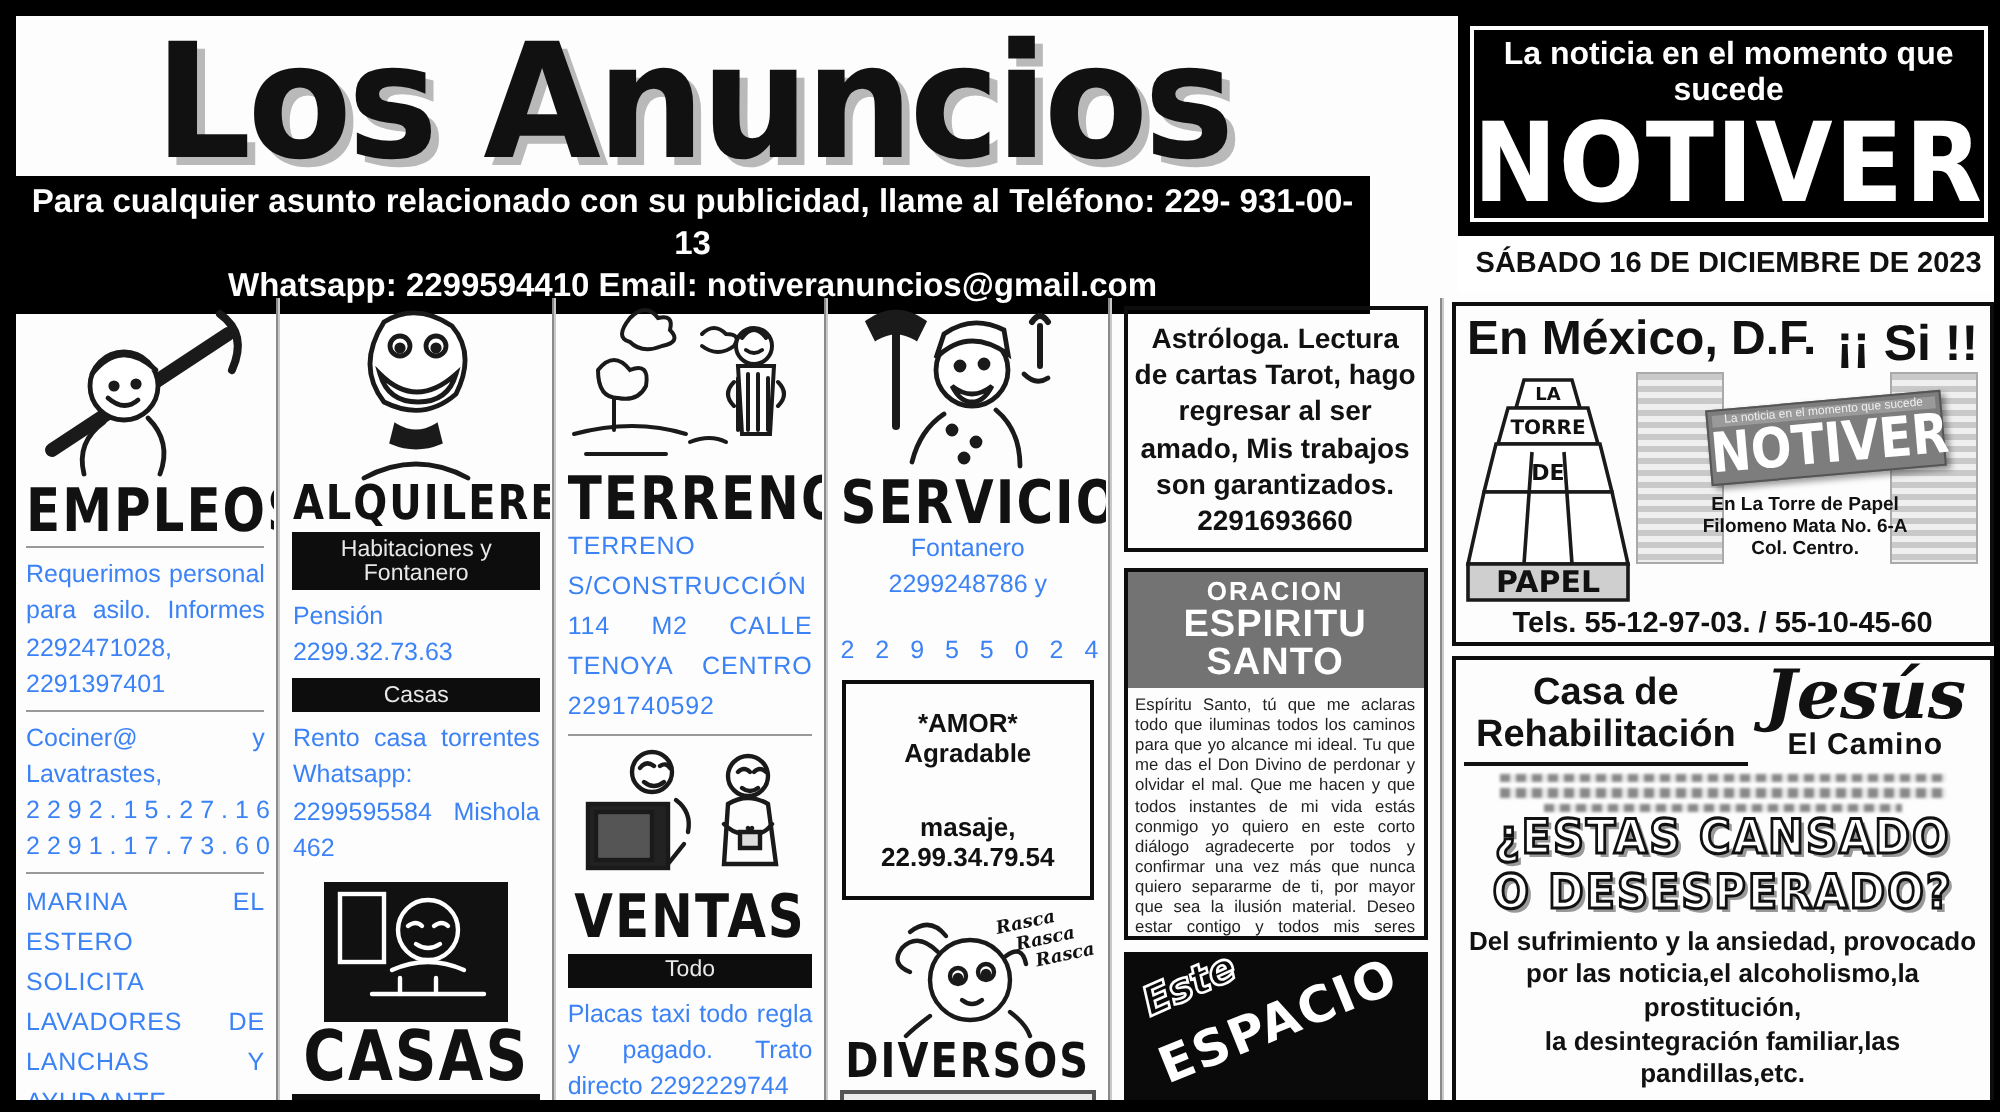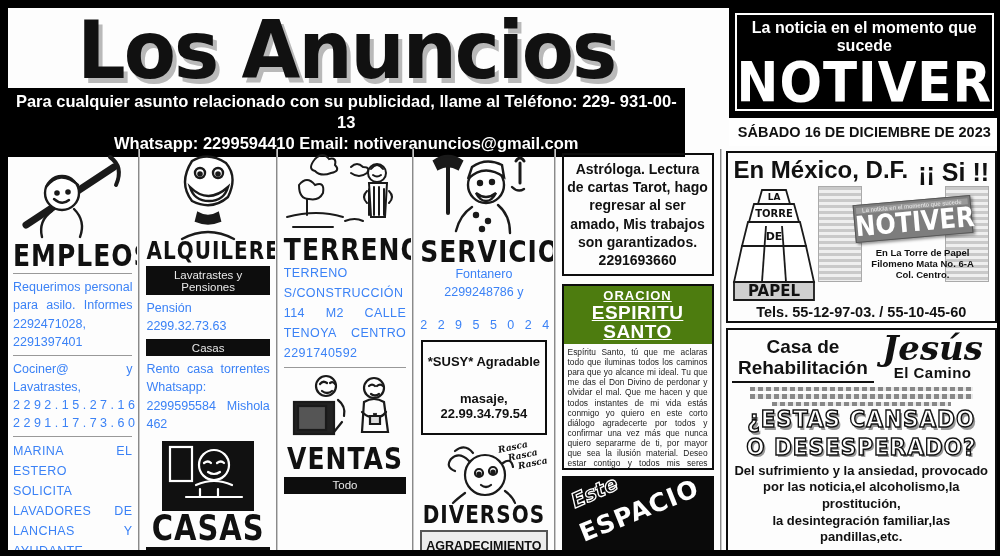--- a/index.html
+++ b/index.html
@@ -53,21 +53,21 @@
   .agradbox { border:2px solid #555; background:#ececec; text-align:center; font-weight:900;
               font-size:12.5px; line-height:1.35; padding:6px 2px 4px; margin-top:4px; }
 
   .rasca { font-family:"DejaVu Serif",serif; font-style:italic; font-size:9px; font-weight:bold;
            position:absolute; right:2px; top:0; transform:rotate(-12deg); line-height:1.1; text-align:left; }
 
   
   .astrobox { border:2px solid #0d0d0d; text-align:center; font-weight:bold; font-size:14px;
               line-height:1.3; padding:5px 3px; margin:2px 0 8px; }
   .oracionbox { border:2px solid #0d0d0d; height:186px; overflow:hidden; margin-bottom:6px; }
-  .oracionhead { background:#4d7c0f; color:#fff; text-align:center; padding:2px 0 3px;text-decoration:underline; }
+  .oracionhead { background:#737373; color:#fff; text-align:center; padding:2px 0 3px; }
   .oracionhead .t1 { font-size:13px; font-weight:bold; letter-spacing:1px; }
   .oracionhead .t2 { font-size:19px; font-weight:900; letter-spacing:0.5px; line-height:1; }
   .prayer { font-size:8.4px; line-height:1.2; text-align:justify; padding:3px 4px 0; color:#222; }
   .espacio { position:relative; background:#0a0a0a; height:122px; overflow:hidden; }
   .esp-w { position:absolute; font-family:"DejaVu Sans",sans-serif; font-weight:900; white-space:nowrap; }
   .esp1 { top:4px; left:8px; transform:rotate(-24deg); font-size:20px; font-style:italic;
           color:#0a0a0a; -webkit-text-stroke:1.3px #fff; }
   .esp2 { top:20px; left:14px; transform:rotate(-22deg); font-size:25px; color:#fff; letter-spacing:1px; }
 
   
@@ -80,21 +80,21 @@
   .thumb { position:absolute; top:0; width:44px; height:96px;
            background:repeating-linear-gradient(180deg,#c9c9c9 0 3px,#efefef 3px 6px);
            border:1px solid #aaa; }
   .thumb.l { left:2px; } .thumb.r { right:2px; }
   .miniflag { position:absolute; left:38px; top:14px; width:118px; transform:rotate(-5deg);
               background:#7d7d7d; border:1px solid #555; text-align:center; padding:1px 0 3px;
               box-shadow:2px 2px 3px rgba(0,0,0,.4); }
   .miniflag .mt { font-size:6px; color:#eee; background:#9a9a9a; margin:1px 2px; }
   .miniflag .mn { font-family:"DejaVu Sans",sans-serif; font-weight:900; font-size:24px; color:#fff;
                   line-height:1; transform:scaleY(1.15); }
-  .mexaddr { position:absolute; left:42px; top:62px; width:130px; text-align:center;
+  .mexaddr { position:absolute; left:22px; top:62px; width:130px; text-align:center;
              font-weight:900; font-size:9.5px; line-height:1.15; }
   .mexphones { text-align:center; font-weight:900; font-size:14.5px; line-height:1.3; margin-top:1px; }
 
   .rehabbox { border:2px solid #0d0d0d; margin-top:5px; height:232px; padding:3px 4px; overflow:hidden; }
   .rehabhead { display:flex; }
   .rehabtitle { width:55%; text-align:center; font-weight:900; font-size:19px; line-height:1.1; padding-top:4px; }
   .rehabtitle .u { border-bottom:2.5px solid #111; display:inline-block; padding:0 6px 2px; }
   .rehablogo { width:45%; text-align:center; }
   .jesus { font-family:"DejaVu Serif",serif; font-style:italic; font-weight:bold; font-size:34px; line-height:0.9; }
   .camino { font-weight:700; font-size:15px; letter-spacing:0.5px; }
@@ -176,21 +176,21 @@
           <circle cx="38" cy="22" r="5"></circle>
             <circle cx="56" cy="22" r="5"></circle>
           <circle cx="38" cy="23" r="1.6" fill="#1a1a1a"></circle>
             <circle cx="56" cy="23" r="1.6" fill="#1a1a1a"></circle>
           <path d="M28 36 q18 18 38 0 q-4 14 -19 14 q-15 0 -19 -14 z" fill="#fff"></path>
           <path d="M36 62 q10 6 20 0 l2 8 q-12 5 -24 0 z" fill="#1a1a1a"></path>
           <path d="M20 88 q26 -14 52 0"></path>
         </g>
       </svg>
       <div class="headline hl-md">ALQUILERES</div>
-      <div class="secbar">Lavatrastes y Pensiones</div>
+      <div class="secbar">Habitaciones y Fontanero</div>
       <p class="ad">Pensión 2299.32.73.63</p>
       <div class="secbar">Casas</div>
       <p class="ad">Rento casa torrentes Whatsapp: 2299595584 Mishola 462</p>
       <svg class="cartoon" width="104" height="74" viewBox="0 0 104 74" style="margin-top:6px">
         <rect x="6" y="2" width="92" height="70" fill="#111"></rect>
         <g fill="none" stroke="#fff" stroke-width="2.2" stroke-linecap="round">
           <rect x="14" y="8" width="22" height="34" fill="#111"></rect>
           <circle cx="58" cy="26" r="15" fill="#111"></circle>
           <path d="M48 24 q4 -3 7 0 M61 24 q4 -3 7 0"></path>
           <path d="M52 33 q6 4 12 0"></path>
@@ -230,20 +230,21 @@
           <path d="M52 28 q8 6 6 16 M56 50 l-8 10"></path>
           <circle cx="88" cy="16" r="10" fill="#fff"></circle>
           <path d="M83 14 q3 -3 6 0 M91 14 q3 -3 6 0 M85 22 q4 3 8 0"></path>
           <path d="M78 30 q10 -6 20 0 l4 30 h-26 z"></path>
           <path d="M76 40 q8 8 14 2 M100 40 q-6 8 -12 2"></path>
           <path d="M84 44 h10 v8 h-10 z" fill="#ddd"></path>
         </g>
       </svg>
       <div class="headline hl-lg">VENTAS</div>
       <div class="secbar">Todo</div>
+      <p class="ad">Placas taxi todo regla y pagado. Trato directo 2292229744</p>
 
     </div>
 
     <div class="vdiv"></div>
 
     <div class="col c4">
       <svg class="cartoon" width="120" height="88" viewBox="0 0 120 88">
         <g fill="none" stroke="#1a1a1a" stroke-width="2.4" stroke-linecap="round">
           <line x1="24" y1="14" x2="24" y2="62" stroke-width="4"></line>
           <path d="M10 10 q14 -10 28 0 l-4 8 q-10 -6 -20 0 z" fill="#1a1a1a"></path>
@@ -257,21 +258,21 @@
           <path d="M48 56 q-12 8 -16 24 M74 54 q12 10 12 28"></path>
           <circle cx="52" cy="64" r="2" fill="#1a1a1a"></circle>
             <circle cx="64" cy="70" r="2" fill="#1a1a1a"></circle>
             <circle cx="58" cy="78" r="2" fill="#1a1a1a"></circle>
         </g>
       </svg>
       <div class="headline hl-lg">SERVICIOS</div>
       <p class="ad" style="text-align:center">Fontanero 2299248786 y</p>
       <p class="ad digits" style="margin-top:14px">2 2 9 5 5 0 2 4 8 5</p>
       <div class="susybox">
-        <div>*SUSY* Agradable</div>
+        <div>*AMOR* Agradable</div>
         <div class="gap"></div>
         <div>masaje, 22.99.34.79.54</div>
       </div>
       <div style="position:relative">
         <div class="rasca">
           <div>Rasca</div>
           <div style="padding-left:8px">Rasca</div>
           <div style="padding-left:16px">Rasca</div>
         </div>
         <svg class="cartoon" width="110" height="64" viewBox="0 0 110 64">

